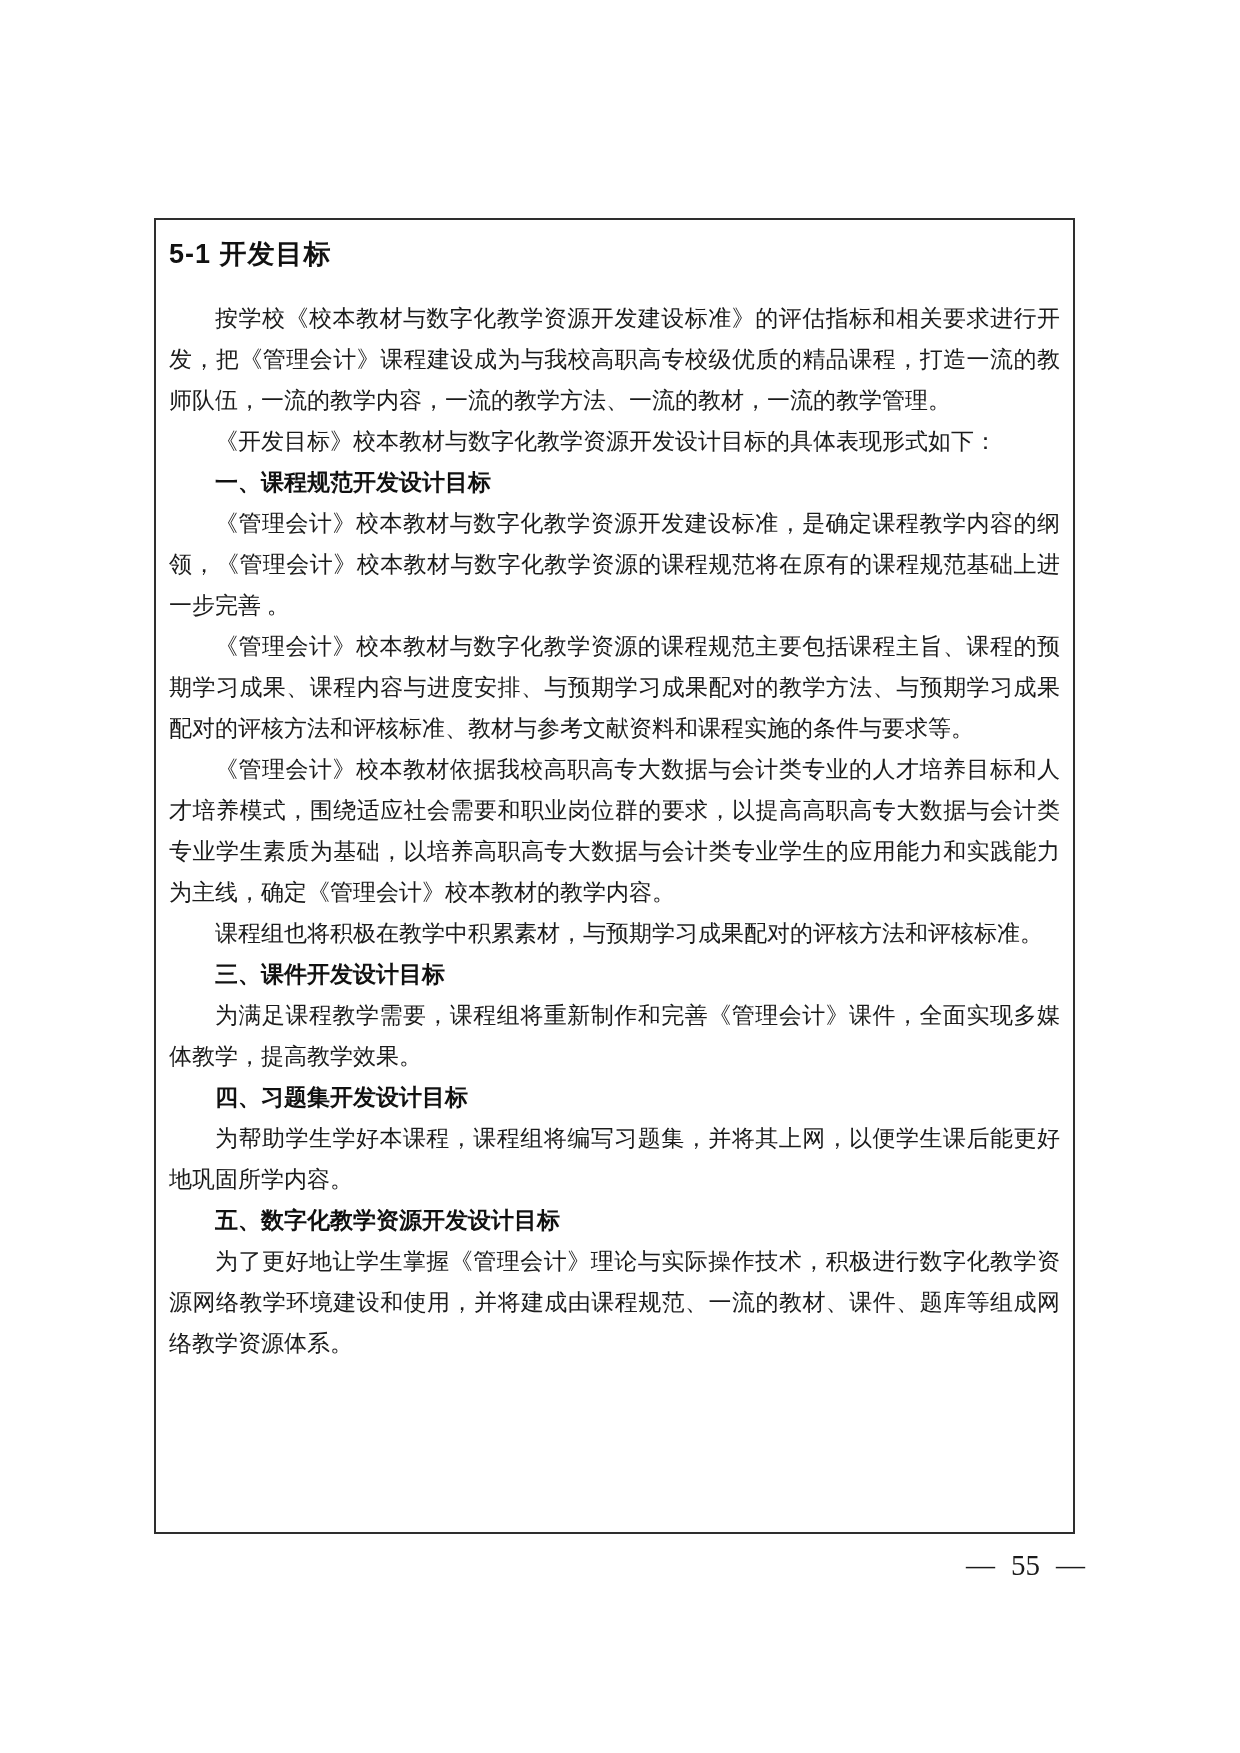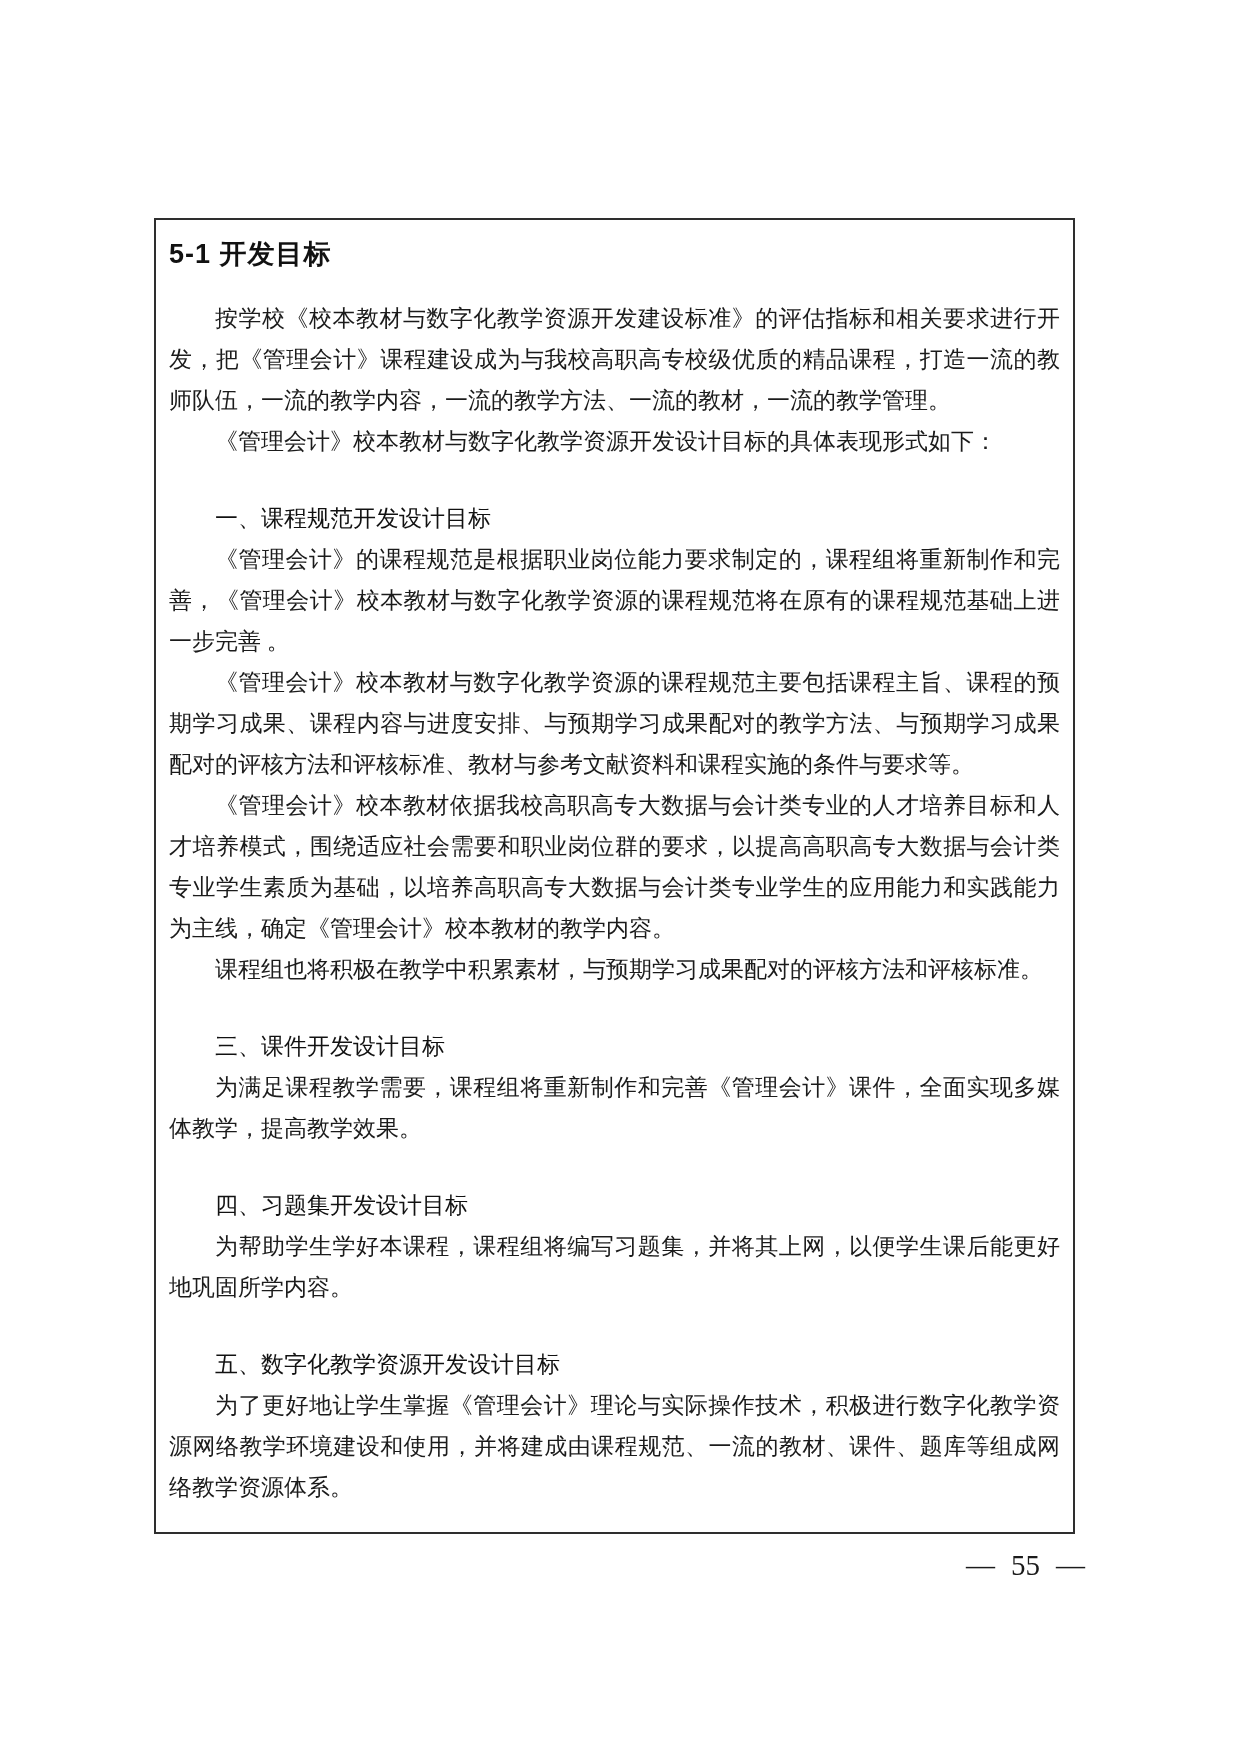--- a/index.html
+++ b/index.html
@@ -35,24 +35,23 @@
   .para {
     font-size: 23px;
     line-height: 41px;
     text-align: justify;
     text-indent: 2em;
     color: #1b1b1b;
     word-break: break-all;
   }
   .para.heading {
     font-family: "Liberation Sans", sans-serif;
-    font-weight: normal;
+    font-weight: bold;
     text-align: left;
     color: #111;
-    margin-top: 36px;
   }
   .page-footer {
     position: absolute;
     left: 966px; top: 1549px;
     display: flex;
     align-items: center;
     gap: 16px;
     font-size: 29px;
     color: #1b1b1b;
     font-family: "Liberation Serif", serif;
@@ -61,23 +60,23 @@
 </style>
 </head>
 <body>
 
 <div class="page">
 
   <div class="content-box">
     <div class="box-title">5-1 开发目标</div>
 
     <p class="para body">按学校《校本教材与数字化教学资源开发建设标准》的评估指标和相关要求进行开发，把《管理会计》课程建设成为与我校高职高专校级优质的精品课程，打造一流的教师队伍，一流的教学内容，一流的教学方法、一流的教材，一流的教学管理。</p>
-    <p class="para body">《管理会计》校本教材与数字化教学资源开发设计目标的具体表现形式如下：</p>
+    <p class="para body">《开发目标》校本教材与数字化教学资源开发设计目标的具体表现形式如下：</p>
     <p class="para heading">一、课程规范开发设计目标</p>
-    <p class="para body">《管理会计》的课程规范是根据职业岗位能力要求制定的，课程组将重新制作和完善，《管理会计》校本教材与数字化教学资源的课程规范将在原有的课程规范基础上进一步完善 。</p>
+    <p class="para body">《管理会计》校本教材与数字化教学资源开发建设标准，是确定课程教学内容的纲领，《管理会计》校本教材与数字化教学资源的课程规范将在原有的课程规范基础上进一步完善 。</p>
     <p class="para body">《管理会计》校本教材与数字化教学资源的课程规范主要包括课程主旨、课程的预期学习成果、课程内容与进度安排、与预期学习成果配对的教学方法、与预期学习成果配对的评核方法和评核标准、教材与参考文献资料和课程实施的条件与要求等。</p>
     <p class="para body">《管理会计》校本教材依据我校高职高专大数据与会计类专业的人才培养目标和人才培养模式，围绕适应社会需要和职业岗位群的要求，以提高高职高专大数据与会计类专业学生素质为基础，以培养高职高专大数据与会计类专业学生的应用能力和实践能力为主线，确定《管理会计》校本教材的教学内容。</p>
     <p class="para body">课程组也将积极在教学中积累素材，与预期学习成果配对的评核方法和评核标准。</p>
     <p class="para heading">三、课件开发设计目标</p>
     <p class="para body">为满足课程教学需要，课程组将重新制作和完善《管理会计》课件，全面实现多媒体教学，提高教学效果。</p>
     <p class="para heading">四、习题集开发设计目标</p>
     <p class="para body">为帮助学生学好本课程，课程组将编写习题集，并将其上网，以便学生课后能更好地巩固所学内容。</p>
     <p class="para heading">五、数字化教学资源开发设计目标</p>
     <p class="para body">为了更好地让学生掌握《管理会计》理论与实际操作技术，积极进行数字化教学资源网络教学环境建设和使用，并将建成由课程规范、一流的教材、课件、题库等组成网络教学资源体系。</p>
   </div>

